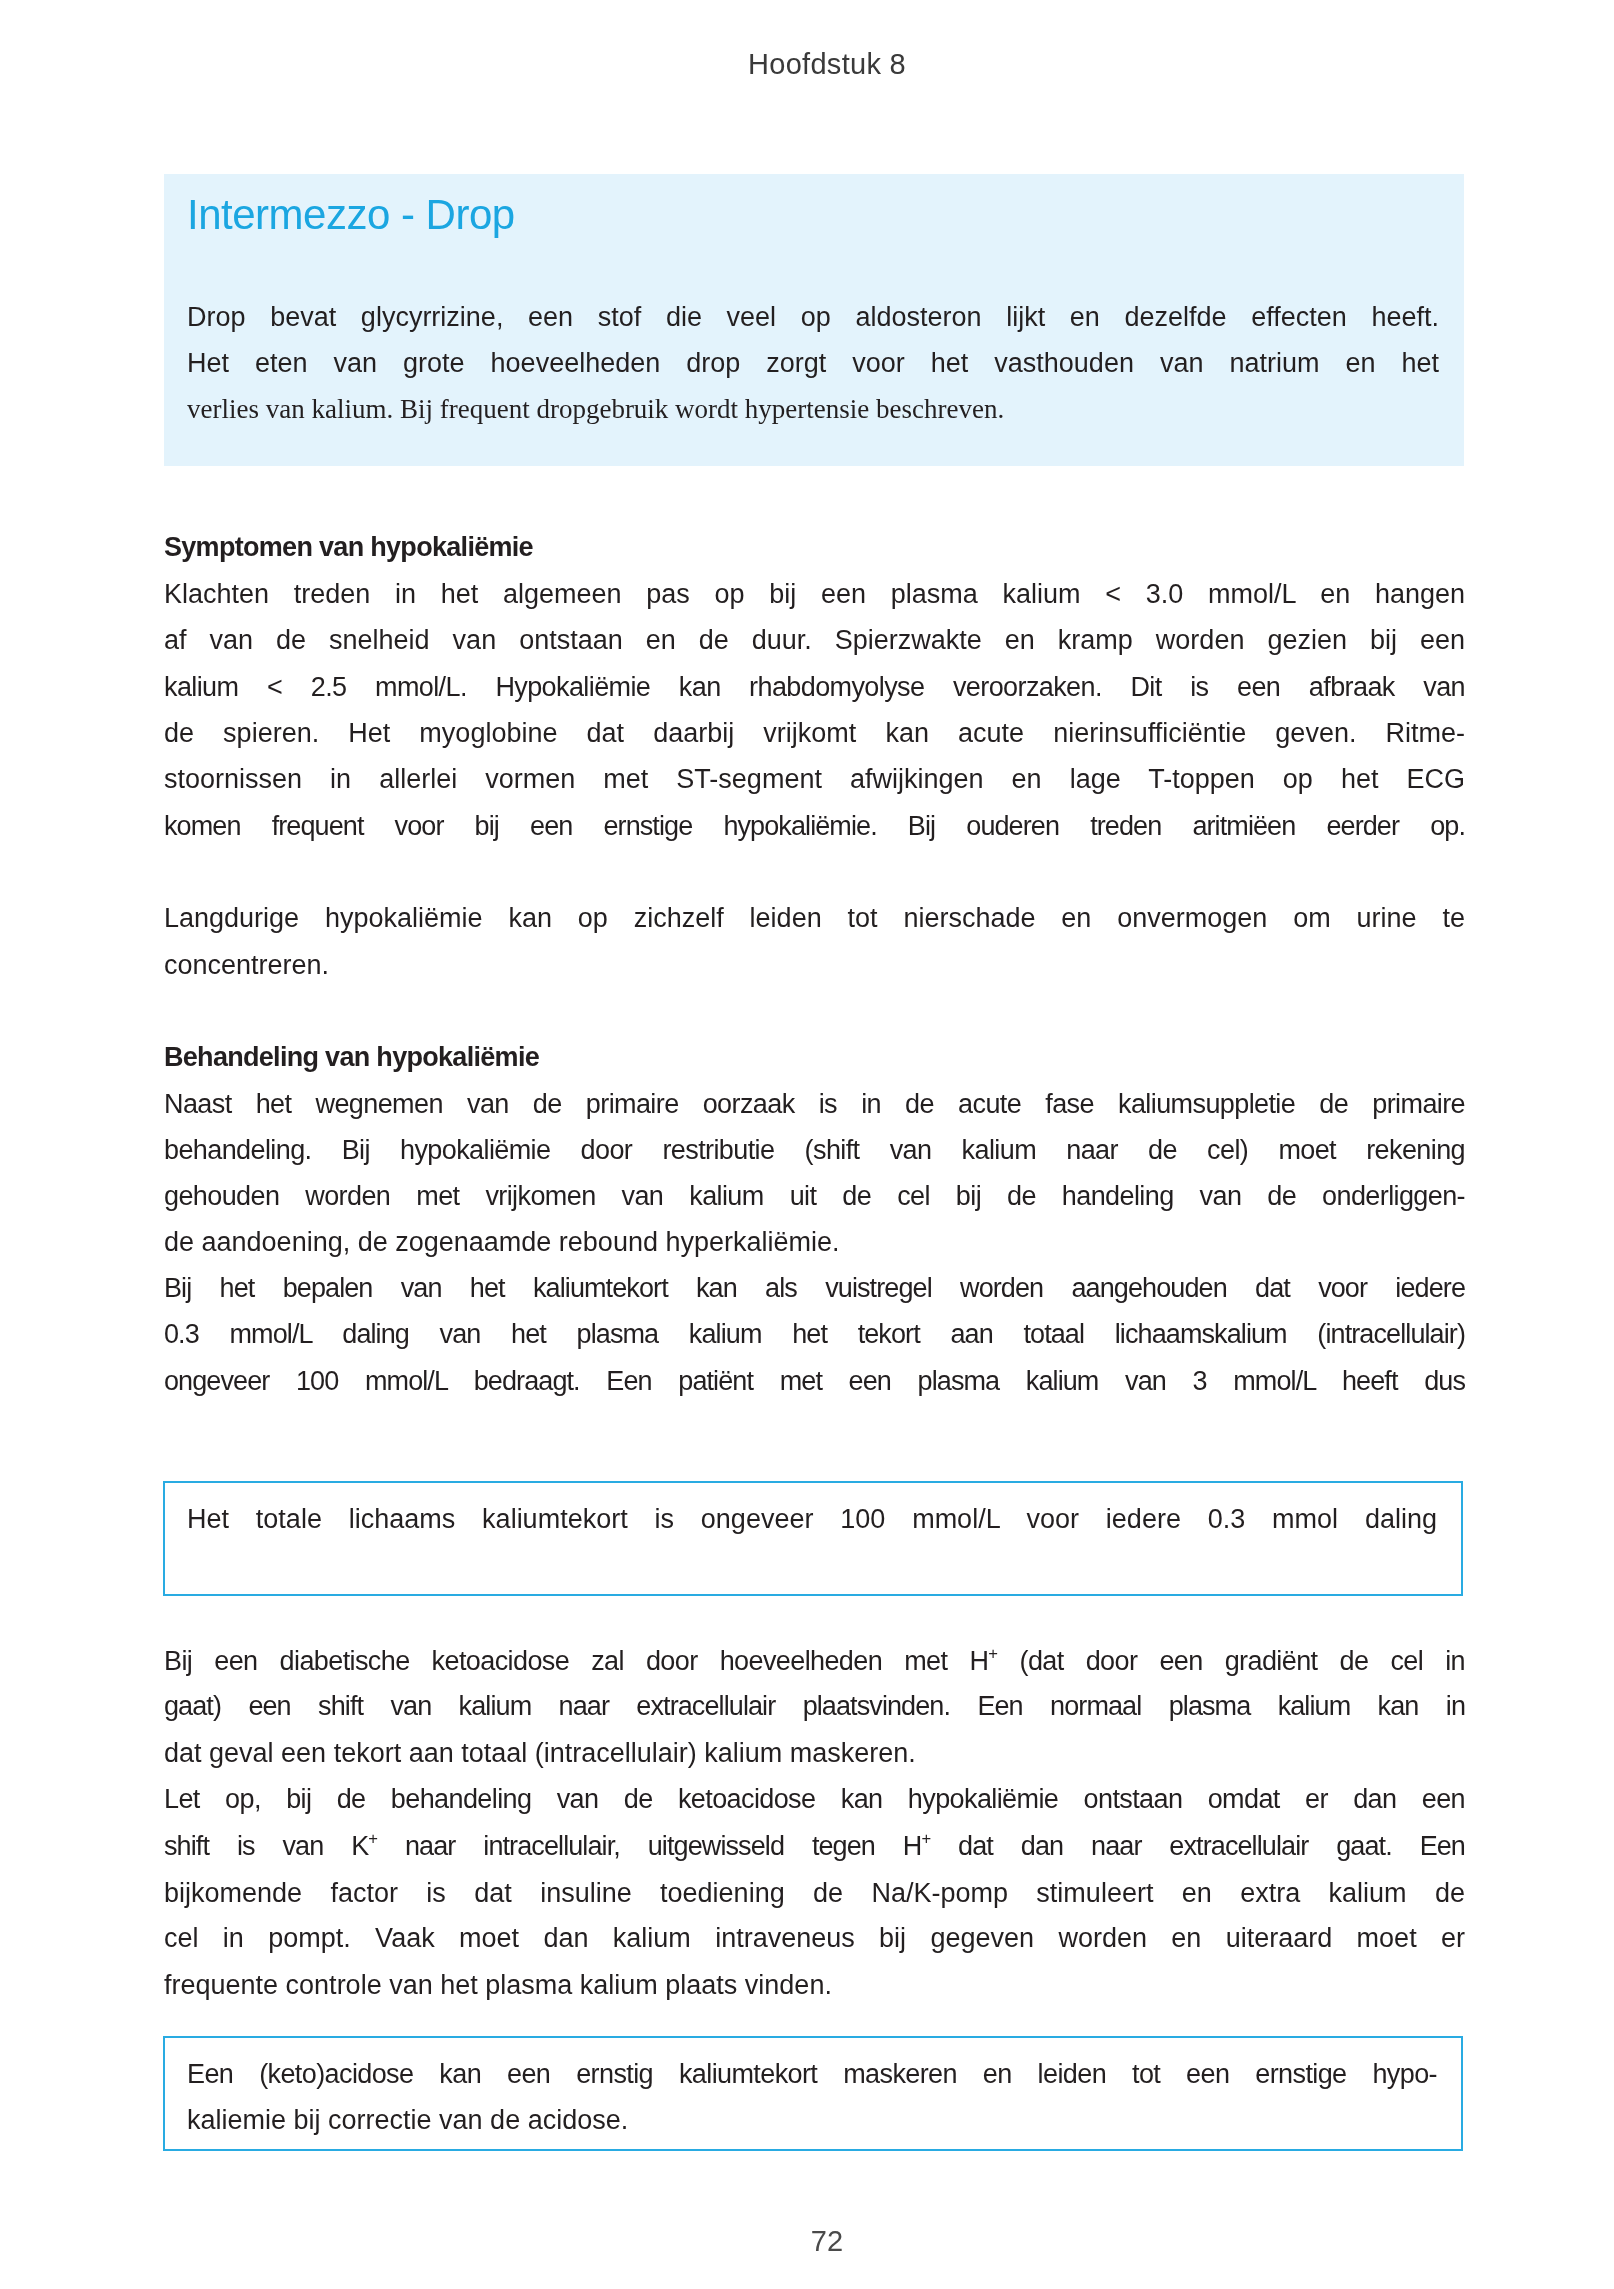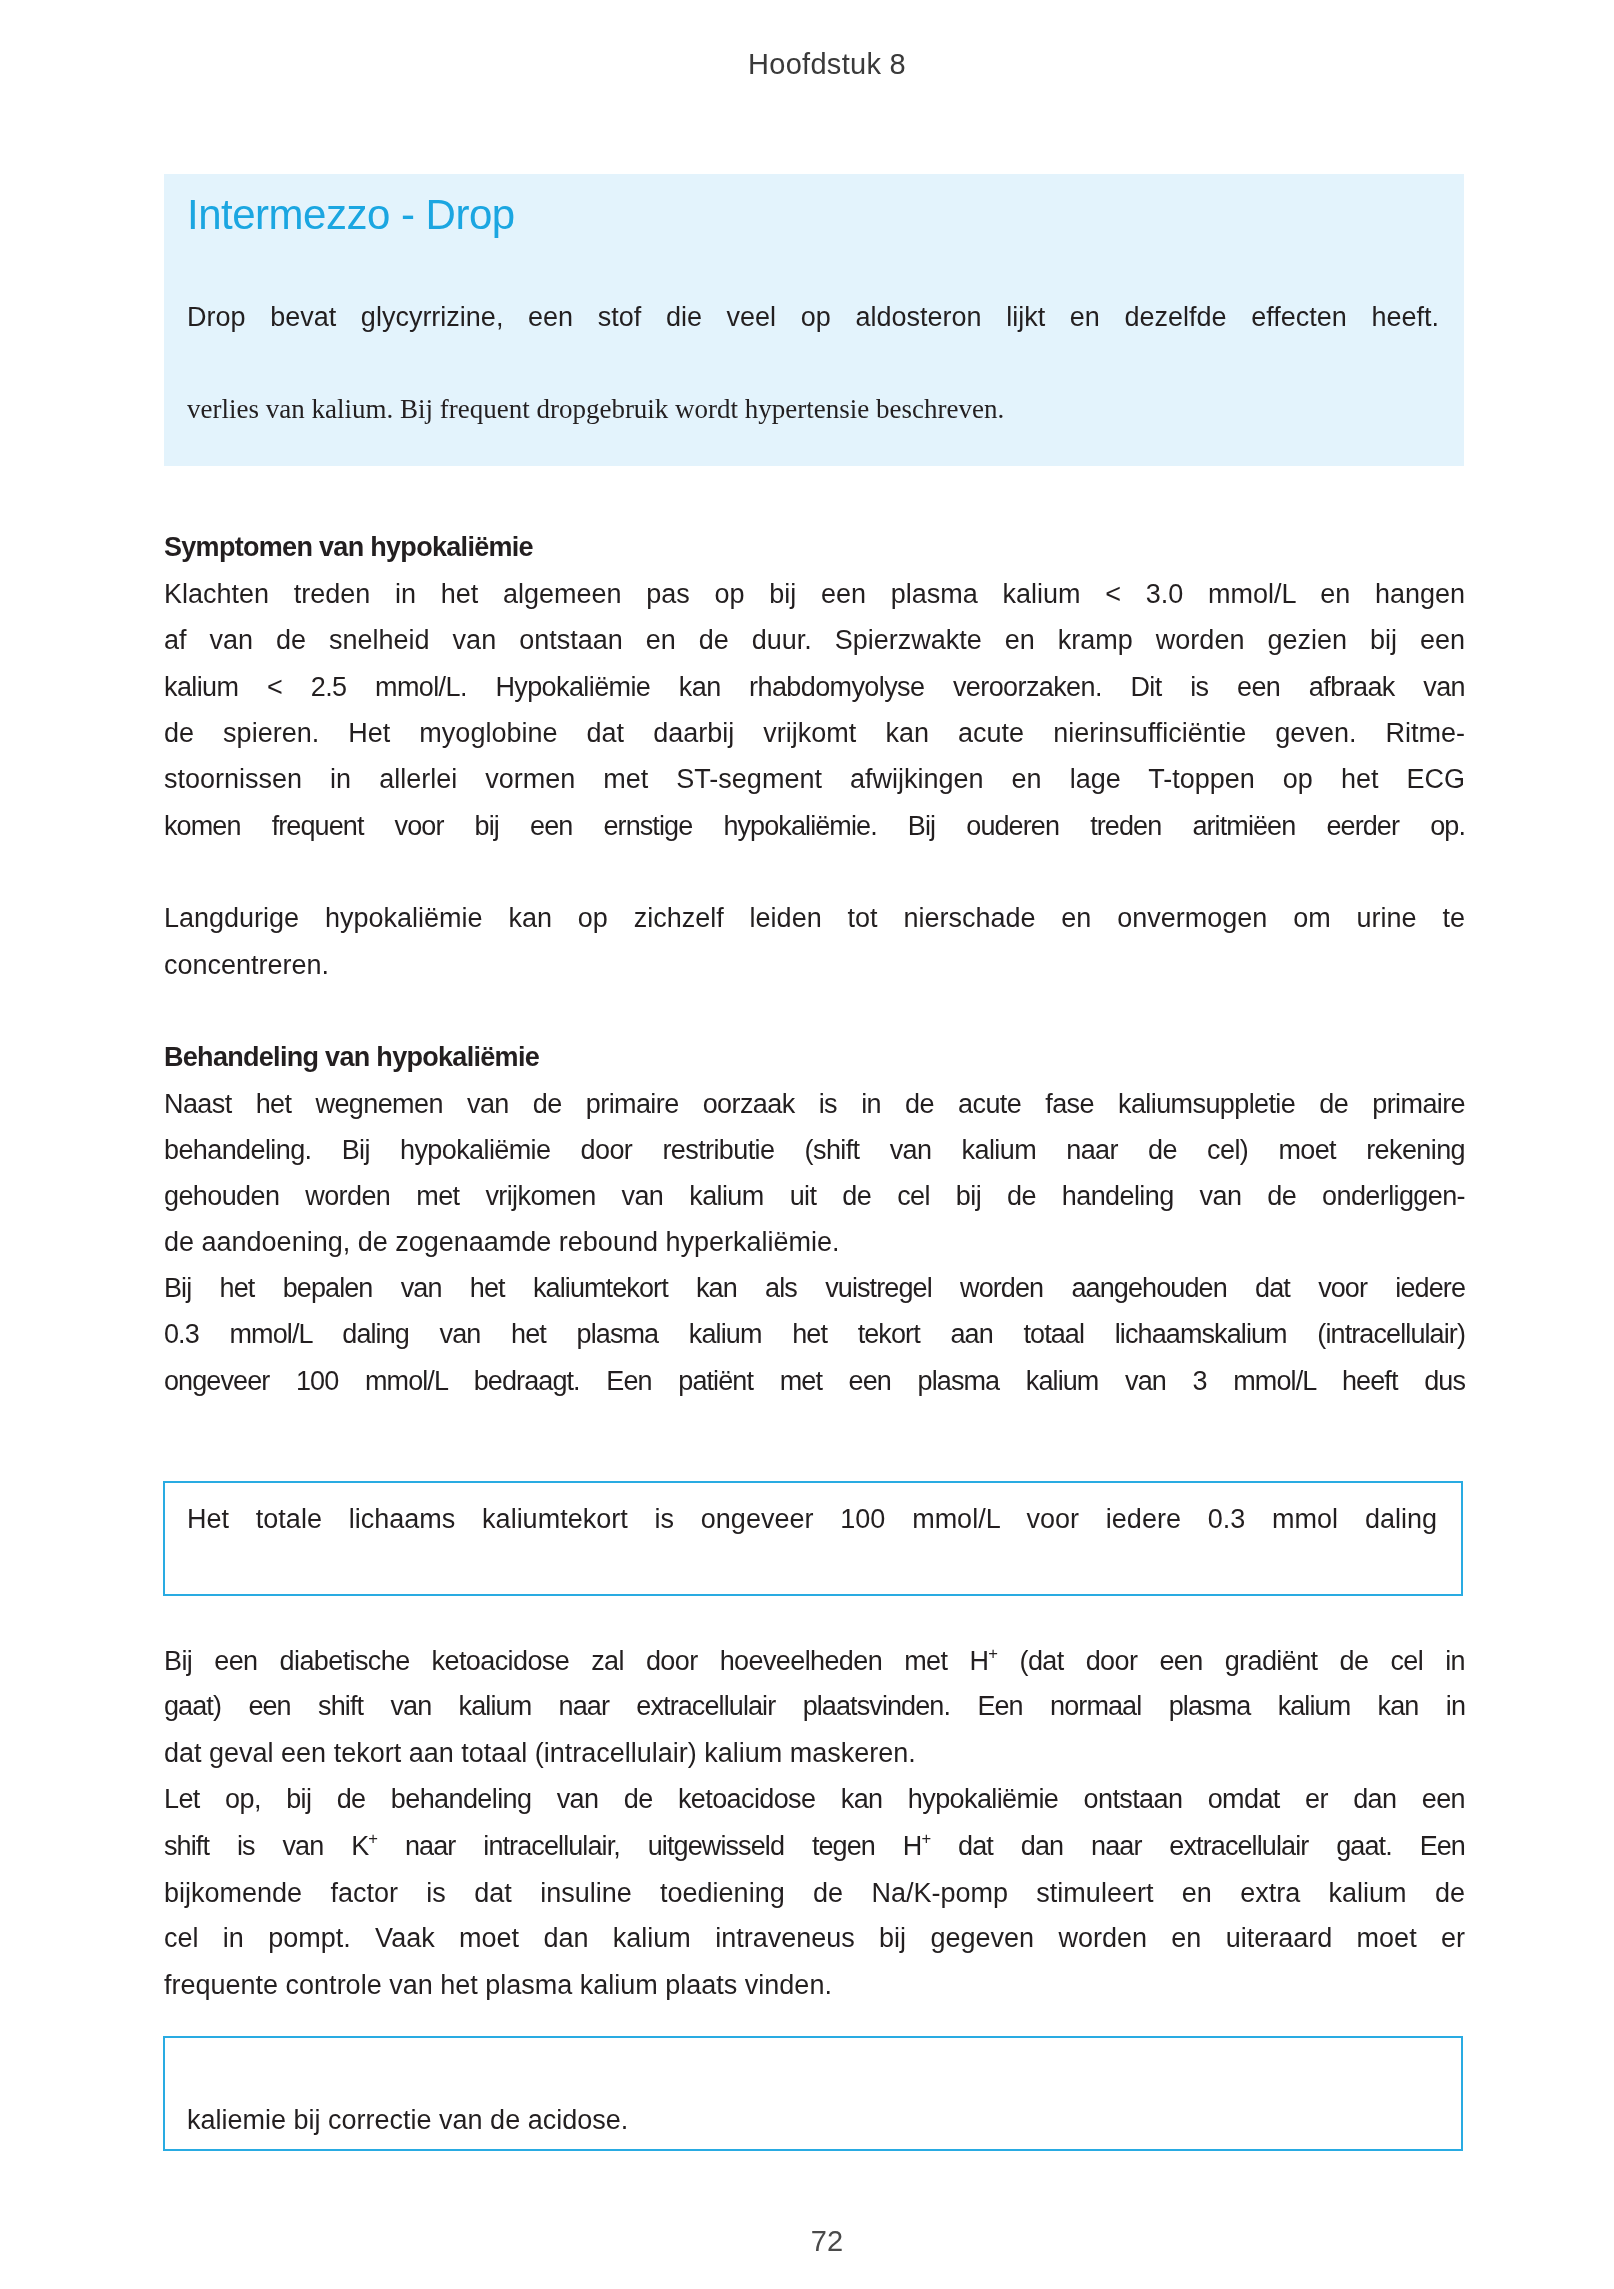--- a/index.html
+++ b/index.html
@@ -25,20 +25,21 @@
   sup { font-size: 16.6px; line-height: 0; vertical-align: 11px; }
 </style>
 </head>
 <body>
 
 <div class="running-head">Hoofdstuk 8</div>
 
 <div class="intermezzo">
   <div class="intermezzo-title">Intermezzo - Drop</div>
   <div class="line box-col" style="top:120px;">Drop bevat glycyrrizine, een stof die veel op aldosteron lijkt en dezelfde effecten heeft.</div>
+  <div class="line box-col" style="top:166px;">Het eten van grote hoeveelheden drop zorgt voor het vasthouden van natrium en het</div>
   <div class="line box-col last" style="top:212px;font-family:Liberation Serif, serif;">verlies van kalium. Bij frequent dropgebruik wordt hypertensie beschreven.</div>
 </div>
 
 <div class="line col heading last" style="top:524px;">Symptomen van hypokaliëmie</div>
 <div class="line col" style="top:571px;">Klachten treden in het algemeen pas op bij een plasma kalium &lt; 3.0 mmol/L en hangen</div>
 <div class="line col" style="top:617px;">af van de snelheid van ontstaan en de duur. Spierzwakte en kramp worden gezien bij een</div>
 <div class="line col tight" style="top:664px;">kalium &lt; 2.5 mmol/L. Hypokaliëmie kan rhabdomyolyse veroorzaken. Dit is een afbraak van</div>
 <div class="line col" style="top:710px;">de spieren. Het myoglobine dat daarbij vrijkomt kan acute nierinsufficiëntie geven. Ritme-</div>
 <div class="line col" style="top:756px;">stoornissen in allerlei vormen met ST-segment afwijkingen en lage T-toppen op het ECG</div>
 <div class="line col tighter" style="top:803px;">komen frequent voor bij een ernstige hypokaliëmie. Bij ouderen treden aritmiëen eerder op.</div>
@@ -63,17 +64,18 @@
 <div class="line col tight" style="top:1638px;"><span>Bij een diabetische ketoacidose zal door hoeveelheden met H</span><sup>+</sup><span> (dat door een gradiënt de cel in</span></div>
 <div class="line col tighter" style="top:1683px;">gaat) een shift van kalium naar extracellulair plaatsvinden. Een normaal plasma kalium kan in</div>
 <div class="line col last" style="top:1730px;">dat geval een tekort aan totaal (intracellulair) kalium maskeren.</div>
 <div class="line col tight" style="top:1776px;">Let op, bij de behandeling van de ketoacidose kan hypokaliëmie ontstaan omdat er dan een</div>
 <div class="line col tighter" style="top:1823px;"><span>shift is van K</span><sup>+</sup><span> naar intracellulair, uitgewisseld tegen H</span><sup>+</sup><span> dat dan naar extracellulair gaat. Een</span></div>
 <div class="line col" style="top:1870px;">bijkomende factor is dat insuline toediening de Na/K-pomp stimuleert en extra kalium de</div>
 <div class="line col" style="top:1915px;">cel in pompt. Vaak moet dan kalium intraveneus bij gegeven worden en uiteraard moet er</div>
 <div class="line col last" style="top:1962px;">frequente controle van het plasma kalium plaats vinden.</div>
 
 <div class="callout" style="top:2036px; height:111px;">
+  <div class="line box-col tight" style="top:13px; left:22px; width:1250px;">Een (keto)acidose kan een ernstig kaliumtekort maskeren en leiden tot een ernstige hypo-</div>
   <div class="line box-col last" style="top:59px; left:22px; width:1250px;">kaliemie bij correctie van de acidose.</div>
 </div>
 
 <div class="page-number">72</div>
 
 
 </body></html>

